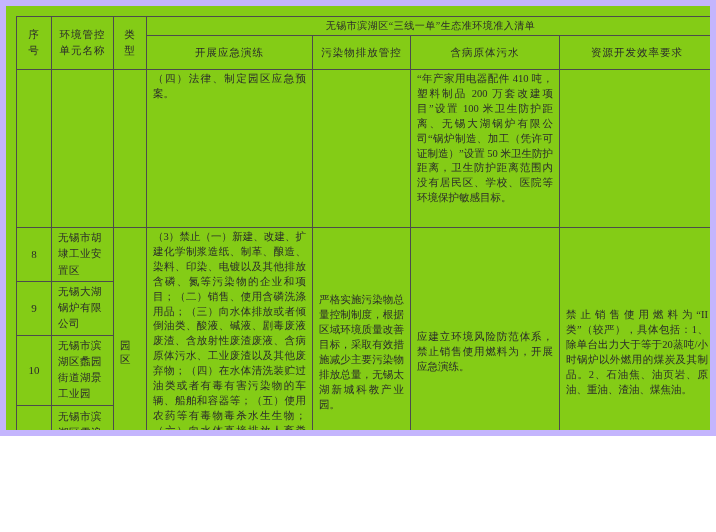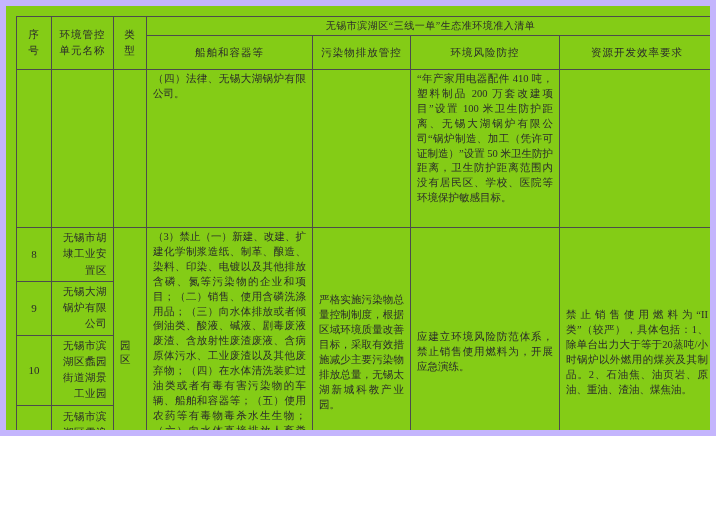--- a/index.html
+++ b/index.html
@@ -47,21 +47,21 @@
     font-size: 10.5px;
     letter-spacing: 1px;
     line-height: 1.5;
   }
   .idx-cell {
     text-align: center;
     vertical-align: middle;
     font-size: 11px;
   }
   .name-cell {
-    text-align: right;
+    text-align: left;
     vertical-align: middle;
     font-size: 10.5px;
     line-height: 1.55;
     padding: 2px 4px;
     letter-spacing: 0.5px;
   }
   .type-cell {
     text-align: left;
     vertical-align: middle;
     font-size: 10.5px;
@@ -104,31 +104,31 @@
 
     <tbody>
         <tr style="height:18px">
       <th rowspan="2" class="head-cell">序号</th>
       <th rowspan="2" class="head-cell">环境管控单元名称</th>
       <th rowspan="2" class="head-cell">类型</th>
       <th colspan="4" class="title-cell">无锡市滨湖区“三线一单”生态准环境准入清单</th>
     </tr>
 
     <tr style="height:34px">
-      <th class="head-cell">船舶和容器等</th>
+      <th class="head-cell">开展应急演练</th>
       <th class="head-cell">污染物排放管控</th>
-      <th class="head-cell">环境风险防控</th>
+      <th class="head-cell">含病原体污水</th>
       <th class="head-cell">资源开发效率要求</th>
     </tr>
 
     <tr style="height:158px">
       <td class="idx-cell"></td>
       <td class="name-cell"></td>
       <td class="type-cell"></td>
-      <td class="body-cell v-top">（四）法律、无锡大湖锅炉有限公司。</td>
+      <td class="body-cell v-top">（四）法律、制定园区应急预案。</td>
       <td class="body-cell v-top"></td>
       <td class="body-cell v-top">“年产家用电器配件 410 吨，塑料制品 200 万套改建项目”设置 100 米卫生防护距离、无锡大湖锅炉有限公司“锅炉制造、加工（凭许可证制造）”设置 50 米卫生防护距离，卫生防护距离范围内没有居民区、学校、医院等环境保护敏感目标。</td>
       <td class="body-cell v-top"></td>
     </tr>
 
     <tr style="height:50px">
       <td class="idx-cell">8</td>
       <td class="name-cell">无锡市胡埭工业安置区</td>
       <td rowspan="4" class="type-cell">园区</td>
       <td rowspan="4" class="body-cell v-top">（3）禁止（一）新建、改建、扩建化学制浆造纸、制革、酿造、染料、印染、电镀以及其他排放含磷、氮等污染物的企业和项目；（二）销售、使用含磷洗涤用品；（三）向水体排放或者倾倒油类、酸液、碱液、剧毒废液废渣、含放射性废渣废液、含病原体污水、工业废渣以及其他废弃物；（四）在水体清洗装贮过油类或者有毒有害污染物的车辆、船舶和容器等；（五）使用农药等有毒物毒杀水生生物；（六）向水体直接排放人畜粪便、倾倒垃圾；（七）围湖造</td>

